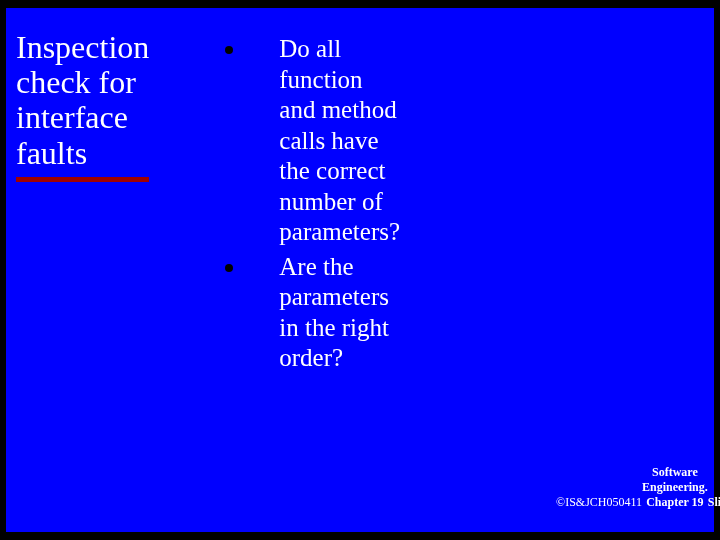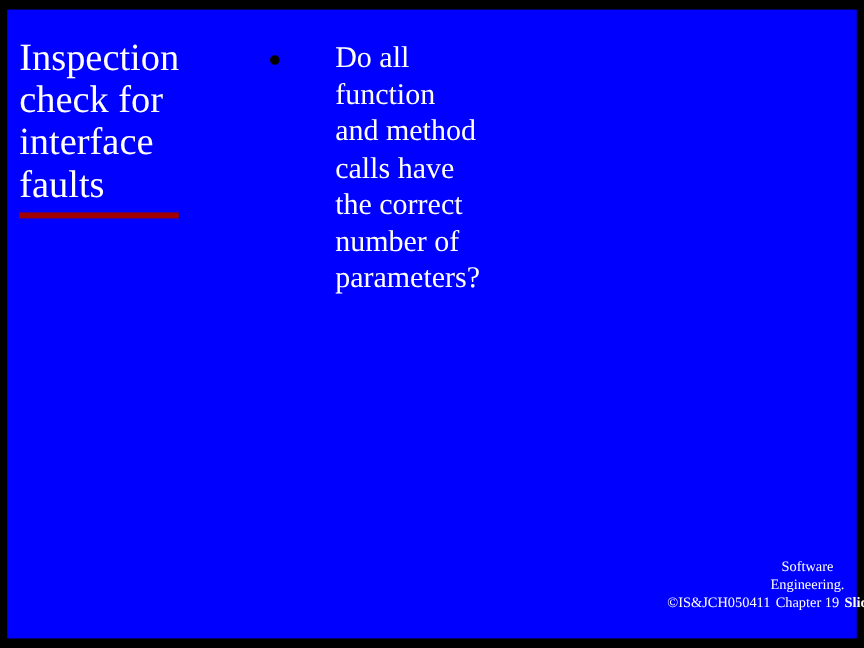--- a/index.html
+++ b/index.html
@@ -63,35 +63,36 @@
   .footer {
     display: flex;
     justify-content: space-between;
     align-items: flex-end;
     padding: 0 44px 22px 112px;
     font-size: 12px;
     color: #fff;
     margin-top: 42px;
   }
   .footer .left { flex: 0 0 auto; }
-  .footer .center { flex: 1; text-align: center; }
+  .footer .center { flex: 1; text-align: center; font-weight: bold; }
   .footer .right { flex: 0 0 auto; text-align: right; font-weight: bold; }
 </style>
 </head>
 <body>
 
 <div class="slide">
   <div class="title-wrap">
     <div class="title">Inspection check for interface faults</div>
     <div class="rule"></div>
   </div>
 
   <div class="body-area">
     <ul class="bullets">
       <li><span>Do all function and method calls have the correct number of parameters?</span></li>
+      <li><span>Are the parameters in the right order?</span></li>
     </ul>
   </div>
 
   <div class="footer">
     <div class="left">©IS&amp;JCH050411</div>
     <div class="center">Software Engineering. Chapter 19</div>
     <div class="right">Slide 27 of 45</div>
   </div>
 </div>
 

